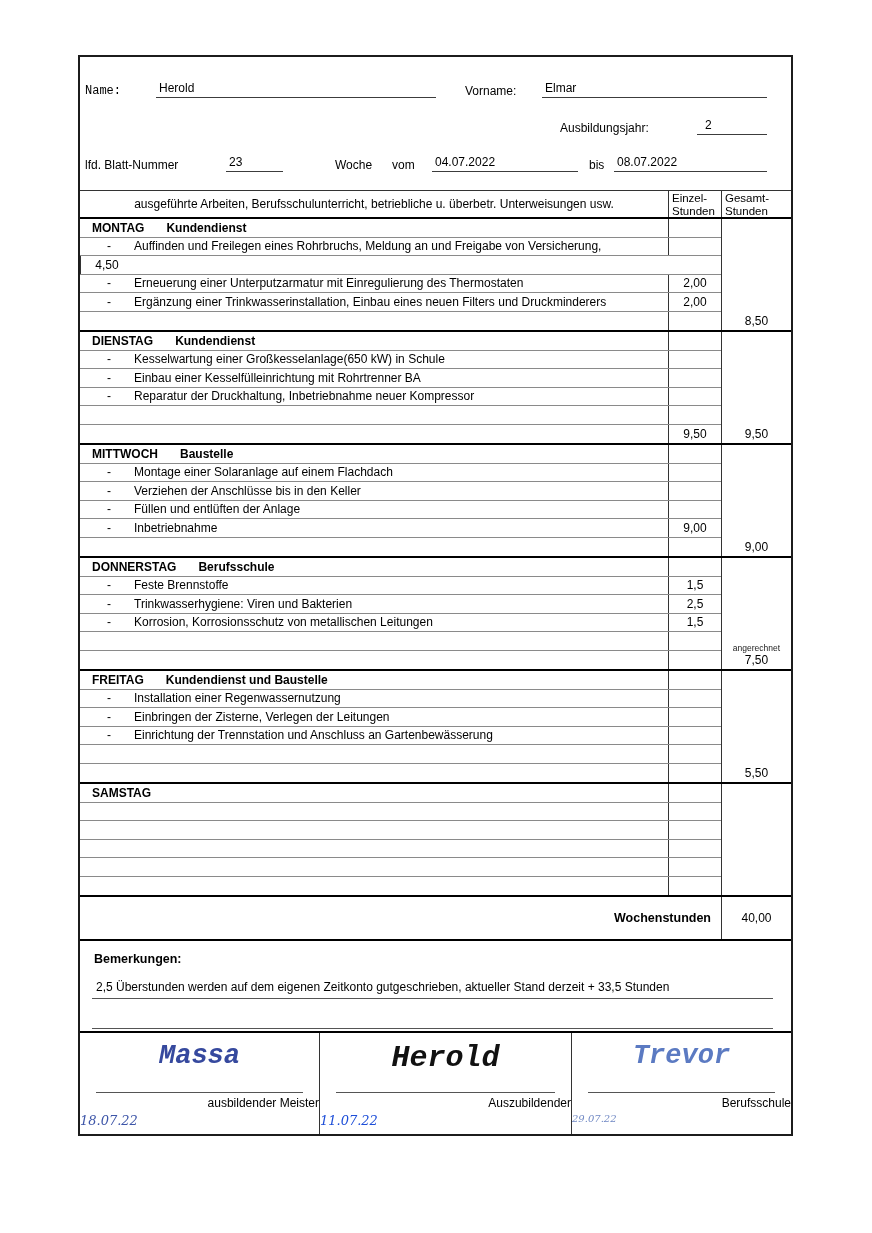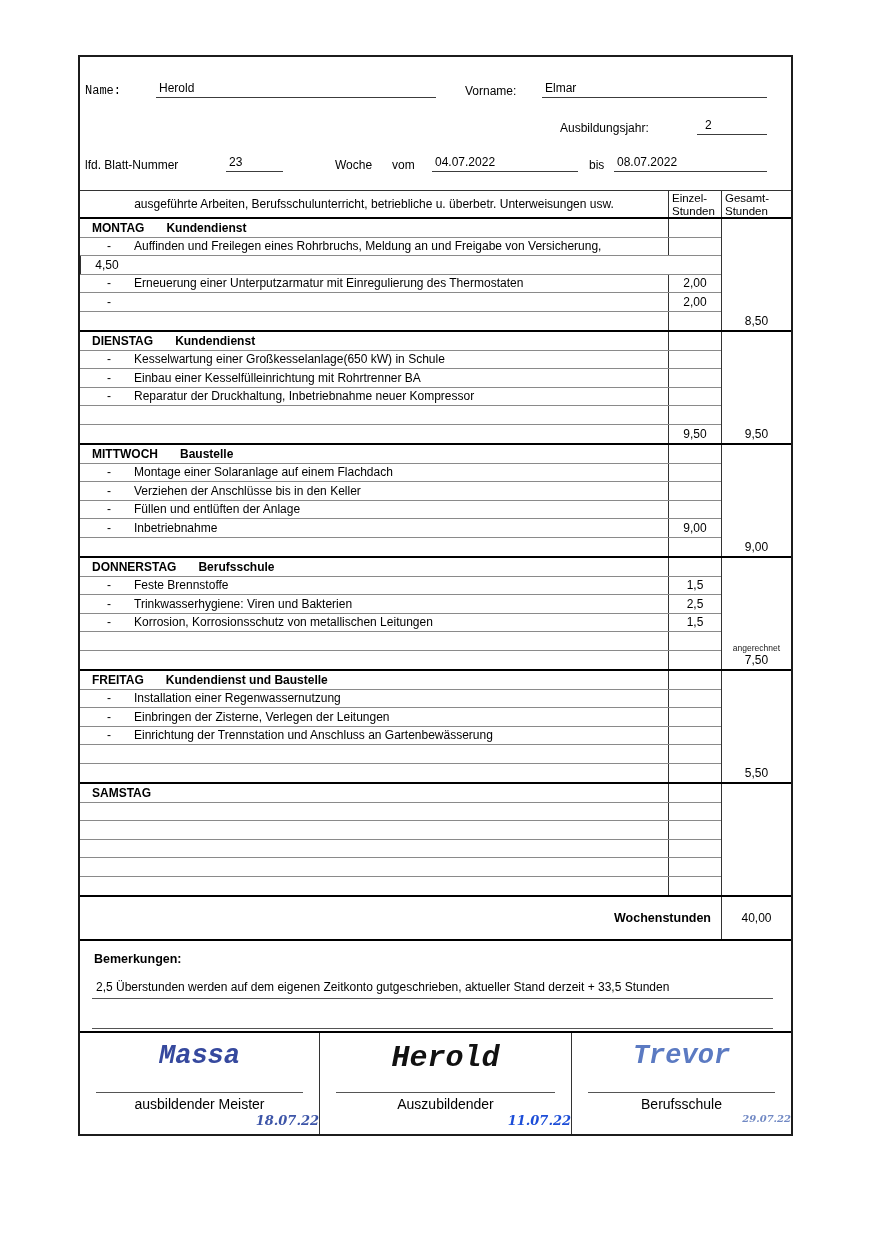--- a/index.html
+++ b/index.html
@@ -92,23 +92,23 @@
   .sig-box { position: relative; }
   .sig-box-0 { width: 240px; border-right: 1px solid #333; }
   .sig-box-1 { width: 252px; border-right: 1px solid #333; }
   .sig-box-2 { flex: 1; }
   .sig-name { position: absolute; top: 10px; left: 0; right: 0; text-align: center;
               font-family: Liberation Mono, monospace; font-style: italic; line-height: 1; }
   .sig-box-0 .sig-name { font-size: 27px; font-weight: bold; }
   .sig-box-1 .sig-name { font-size: 30px; font-weight: bold; }
   .sig-box-2 .sig-name { font-size: 27px; font-weight: bold; }
   .sig-line { position: absolute; top: 59px; left: 16px; right: 16px; border-top: 1px solid #555; }
-  .sig-role { position: absolute; top: 63px; left: 0; right: 0; text-align: center; font-size: 14px; }
-  .sig-date { position: absolute; top: 80px; left: 0; right: 0; text-align: right;
-              font-family: "DejaVu Serif", serif; font-style: italic; font-weight: bold; }
+  .sig-role { position: absolute; top: 63px; left: 0; right: 0; text-align: right; font-size: 12px; }
+  .sig-date { position: absolute; top: 80px; left: 0; right: 0; text-align: left;
+              font-family: "DejaVu Serif", serif; font-style: italic; font-weight: normal; }
   .sig-box-0 .sig-date { font-size: 13px; }
   .sig-box-1 .sig-date { font-size: 13px; }
   .sig-box-2 .sig-date { font-size: 10px; }
 </style>
 </head>
 <body>
 
 <div class="sheet">
 
   <div class="head">
@@ -162,20 +162,21 @@
           <div class="trow">
             <div class="tcell-desc">
               <span class="dash">-</span>
               <span class="task-text">Erneuerung einer Unterputzarmatur mit Einregulierung des Thermostaten</span>
             </div>
             <div class="tcell-hours">2,00</div>
           </div>
           <div class="trow">
             <div class="tcell-desc">
               <span class="dash">-</span>
+              <span class="task-text">Ergänzung einer Trinkwasserinstallation, Einbau eines neuen Filters und Druckminderers</span>
             </div>
             <div class="tcell-hours">2,00</div>
           </div>
           <div class="trow">
             <div class="tcell-desc">
               <span class="dash"></span>
               <span class="task-text"></span>
             </div>
             <div class="tcell-hours"></div>
           </div>

